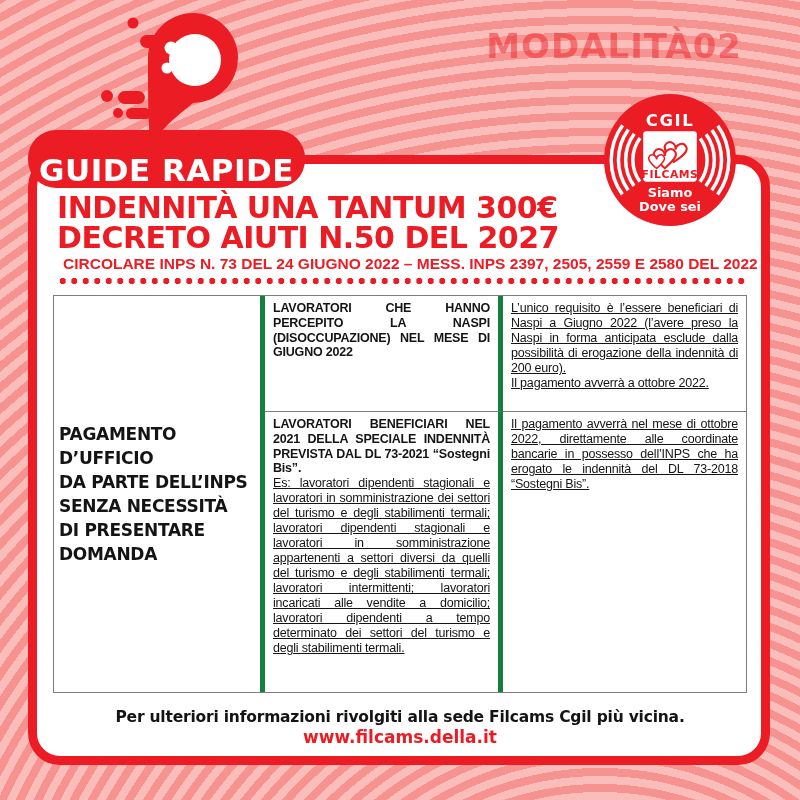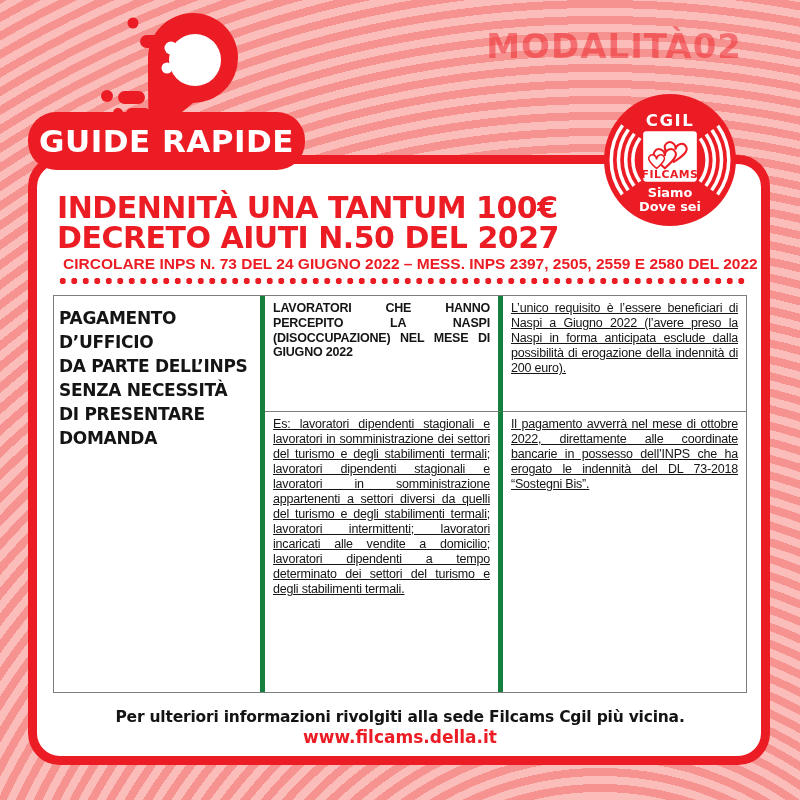--- a/index.html
+++ b/index.html
@@ -5,41 +5,41 @@
   html,body{margin:0;padding:0;}
   .stage{position:relative;width:800px;height:800px;overflow:hidden;
          font-family:"Liberation Sans",sans-serif;background:#86efac;}
   .bg{position:absolute;inset:0;z-index:0;
       background:repeating-radial-gradient(circle at 75% 135%, #f6928f 0 8px, #fbbdba 8px 16px);}
   .watermark{position:absolute;top:26px;right:58px;z-index:1;
              font-family:"DejaVu Sans",sans-serif;font-weight:bold;font-size:34px;
              letter-spacing:1px;color:rgba(236,28,36,0.48);}
   .card{position:absolute;left:28px;top:155px;width:742px;height:610px;z-index:1;
         background:#ffffff;border:9px solid #ec1c24;border-radius:32px;box-sizing:border-box;}
-  .banner{position:absolute;left:28px;top:112px;width:277px;height:58px;z-index:3;
-          background:#ec1c24;border-radius:28px;display:flex;align-items:center;justify-content:center;}
+  .banner{position:absolute;left:28px;top:130px;width:277px;height:58px;z-index:3;
+          background:#ec1c24;border-radius:28px;display:flex;align-items:flex-end;justify-content:center;}
   .banner-label{color:#fff;font-family:"DejaVu Sans",sans-serif;font-weight:bold;
                 font-size:31px;letter-spacing:0.5px;}
   .pin{position:absolute;left:95px;top:5px;z-index:4;}
   .badge{position:absolute;left:604px;top:94px;width:132px;height:132px;z-index:5;}
   .title{position:absolute;left:57px;top:193px;z-index:2;color:#ec1c24;
          font-family:"DejaVu Sans",sans-serif;font-weight:bold;font-size:30px;
          line-height:30px;letter-spacing:-0.5px;white-space:nowrap;}
   .subtitle{position:absolute;left:63px;top:255px;z-index:2;color:#ec1c24;
             font-weight:bold;font-size:15.5px;white-space:nowrap;}
   .dots{position:absolute;left:57px;top:278px;width:689px;height:6px;z-index:2;
         background-image:radial-gradient(circle closest-side,#ec1c24 97%,rgba(0,0,0,0));
         background-size:11.5px 6px;background-repeat:repeat-x;}
   .grid-table{position:absolute;left:53px;top:295px;width:694px;height:398px;z-index:2;
         display:grid;grid-template-columns:211px 238px 1fr;grid-template-rows:116px 1fr;
         border:1px solid #7d7d7d;box-sizing:border-box;color:#141414;background:#fff;}
   .cell{padding:5px 8px;box-sizing:border-box;overflow:hidden;}
   .b-r{border-right:5px solid #15803d;}
   .b-b{border-bottom:1px solid #7d7d7d;}
-  .left-cell{grid-row:1/3;display:flex;align-items:flex-start;padding:10px 6px 10px 5px;}
+  .left-cell{grid-row:1/3;display:flex;align-items:center;padding:10px 6px 10px 5px;}
   .left-head{font-family:"DejaVu Sans",sans-serif;font-weight:bold;font-size:17px;
              line-height:24px;white-space:pre-line;letter-spacing:-0.3px;}
   .chead{font-weight:bold;font-size:12.5px;line-height:14.8px;text-align:justify;letter-spacing:-0.2px;margin:0;}
   .cbody{font-weight:normal;font-size:12.5px;line-height:15px;text-align:justify;letter-spacing:-0.2px;margin:0;text-decoration:underline;}
   .footer{position:absolute;left:38px;top:708px;width:724px;text-align:center;z-index:2;}
   .footer-info{font-family:"DejaVu Sans",sans-serif;font-weight:bold;font-size:15.5px;
                color:#141414;letter-spacing:-0.2px;margin:0;}
   .footer-url{font-family:"DejaVu Sans",sans-serif;font-weight:bold;font-size:17px;
               color:#ec1c24;text-decoration:none;display:inline-block;margin-top:1px;cursor:pointer;}
   .svg-bold{font-family:"DejaVu Sans",sans-serif;font-weight:bold;}
@@ -88,41 +88,43 @@
       <path transform="translate(70,49) rotate(8)" d="M0 5 C0 -1 -7 -4 -10 1 C-13 5 -7 11 0 17 C7 11 13 5 10 1 C7 -4 0 -1 0 5 Z"></path>
       <path transform="translate(59,55)" d="M0 5 C0 -1 -7 -4 -10 1 C-13 5 -7 11 0 17 C7 11 13 5 10 1 C7 -4 0 -1 0 5 Z"></path>
       <path transform="translate(51,60) scale(0.72)" d="M0 5 C0 -1 -7 -4 -10 1 C-13 5 -7 11 0 17 C7 11 13 5 10 1 C7 -4 0 -1 0 5 Z"></path>
     </g>
     <text class="svg-bold" x="64" y="81.5" font-size="10.5" letter-spacing="0.5" text-anchor="middle" fill="#ec1c24">FILCAMS</text>
     <text class="svg-bold" x="64" y="100" font-size="12.5" text-anchor="middle" fill="#ffffff">Siamo</text>
     <text class="svg-bold" x="64" y="113" font-size="12.5" text-anchor="middle" fill="#ffffff">Dove sei</text>
   </svg>
 
   <div class="title">
-    <div>INDENNITÀ UNA TANTUM 100€</div>
+    <div>INDENNITÀ UNA TANTUM 300€</div>
     <div>DECRETO AIUTI N.50 DEL 2027</div>
   </div>
   <div class="subtitle">CIRCOLARE INPS N. 73 DEL 24 GIUGNO 2022 – MESS. INPS 2397, 2505, 2559 E 2580 DEL 2022</div>
   <div class="dots"></div>
 
   <div class="grid-table">
     <div class="cell left-cell b-r">
       <div class="left-head">PAGAMENTO D’UFFICIO
 DA PARTE DELL’INPS
 SENZA NECESSITÀ
 DI PRESENTARE
 DOMANDA</div>
     </div>
     <div class="cell b-r b-b">
       <p class="chead">LAVORATORI CHE HANNO PERCEPITO LA NASPI (DISOCCUPAZIONE) NEL MESE DI GIUGNO 2022</p>
     </div>
     <div class="cell b-b">
       <p class="cbody">L’unico requisito è l’essere beneficiari di Naspi a Giugno 2022 (l’avere preso la Naspi in forma anticipata esclude dalla possibilità di erogazione della indennità di 200 euro).</p>
+      <p class="cbody">Il pagamento avverrà a ottobre 2022.</p>
     </div>
     <div class="cell b-r">
+      <p class="chead">LAVORATORI BENEFICIARI NEL 2021 DELLA SPECIALE INDENNITÀ PREVISTA DAL DL 73-2021 “Sostegni Bis”.</p>
       <p class="cbody">Es: lavoratori dipendenti stagionali e lavoratori in somministrazione dei settori del turismo e degli stabilimenti termali; lavoratori dipendenti stagionali e lavoratori in somministrazione appartenenti a settori diversi da quelli del turismo e degli stabilimenti termali; lavoratori intermittenti; lavoratori incaricati alle vendite a domicilio; lavoratori dipendenti a tempo determinato dei settori del turismo e degli stabilimenti termali.</p>
     </div>
     <div class="cell">
       <p class="cbody">Il pagamento avverrà nel mese di ottobre 2022, direttamente alle coordinate bancarie in possesso dell’INPS che ha erogato le indennità del DL 73-2018 “Sostegni Bis”.</p>
     </div>
   </div>
 
   <div class="footer">
     <p class="footer-info">Per ulteriori informazioni rivolgiti alla sede Filcams Cgil più vicina.</p>
     <a class="footer-url">www.filcams.della.it</a>

